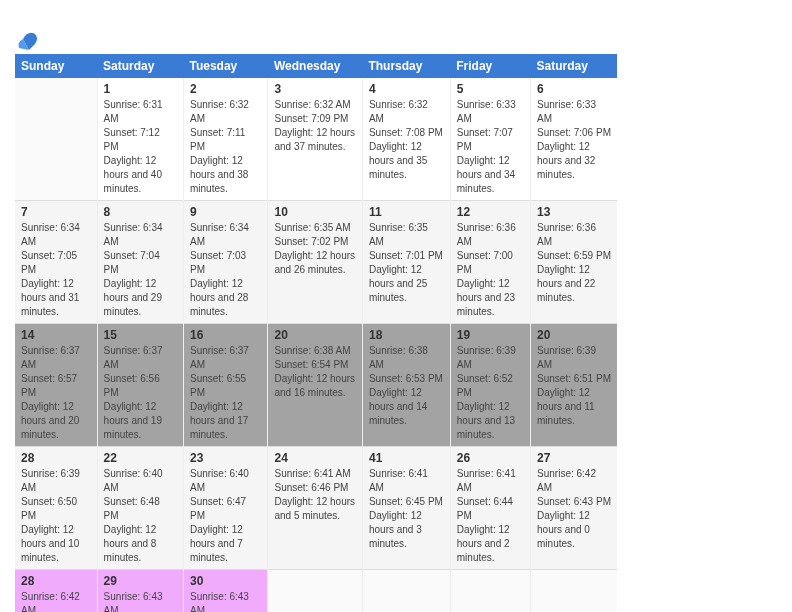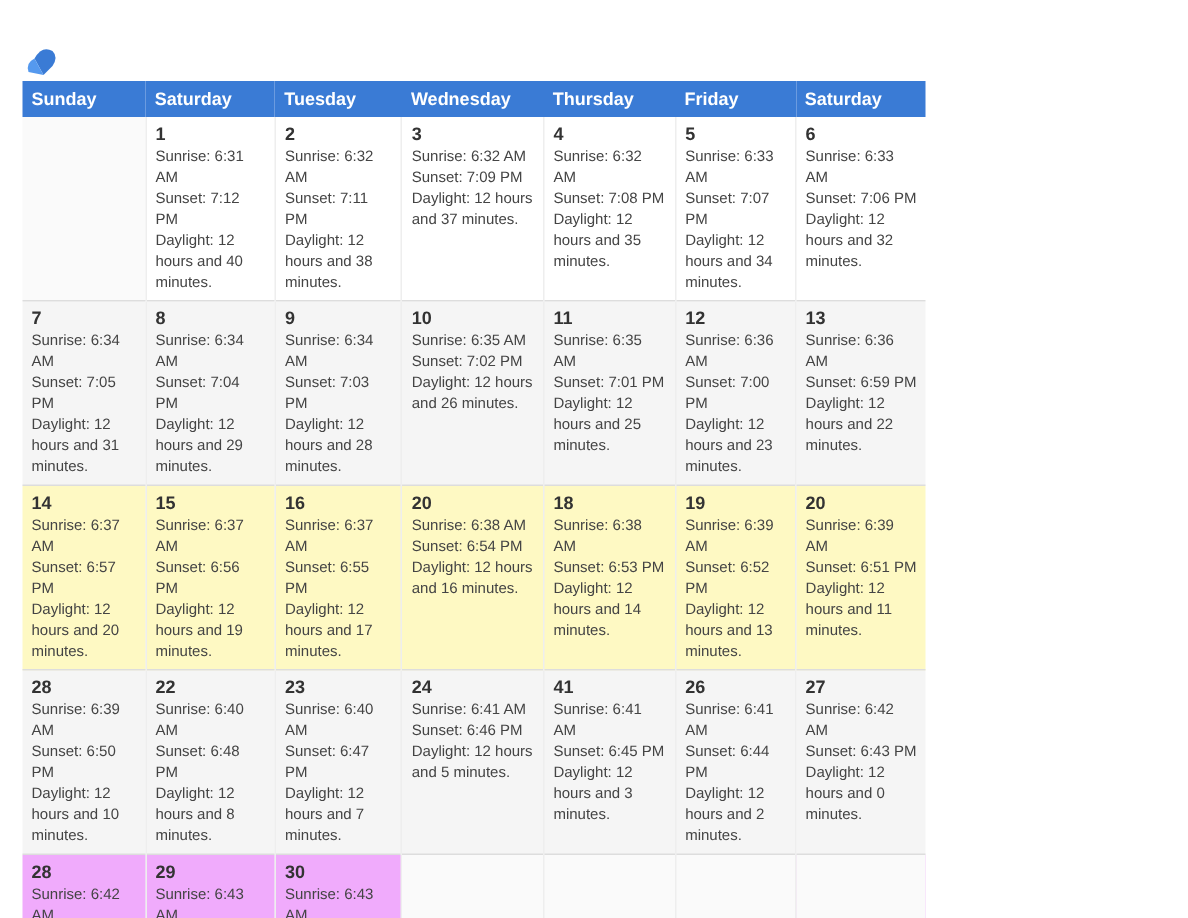--- a/index.html
+++ b/index.html
@@ -192,21 +192,21 @@
 Sunset: 7:00 PM
 Daylight: 12 hours and 23 minutes.</div>
           </td>
           <td>
             <div class="day-number">13</div>
             <div class="day-info" style="white-space: pre-line;">Sunrise: 6:36 AM
 Sunset: 6:59 PM
 Daylight: 12 hours and 22 minutes.</div>
           </td>
         </tr>
-        <tr style="background-color: #fef9c3;">
+        <tr style="background-color: #a3a3a3;">
           <td>
             <div class="day-number">14</div>
             <div class="day-info" style="white-space: pre-line;">Sunrise: 6:37 AM
 Sunset: 6:57 PM
 Daylight: 12 hours and 20 minutes.</div>
           </td>
           <td>
             <div class="day-number">15</div>
             <div class="day-info" style="white-space: pre-line;">Sunrise: 6:37 AM
 Sunset: 6:56 PM

